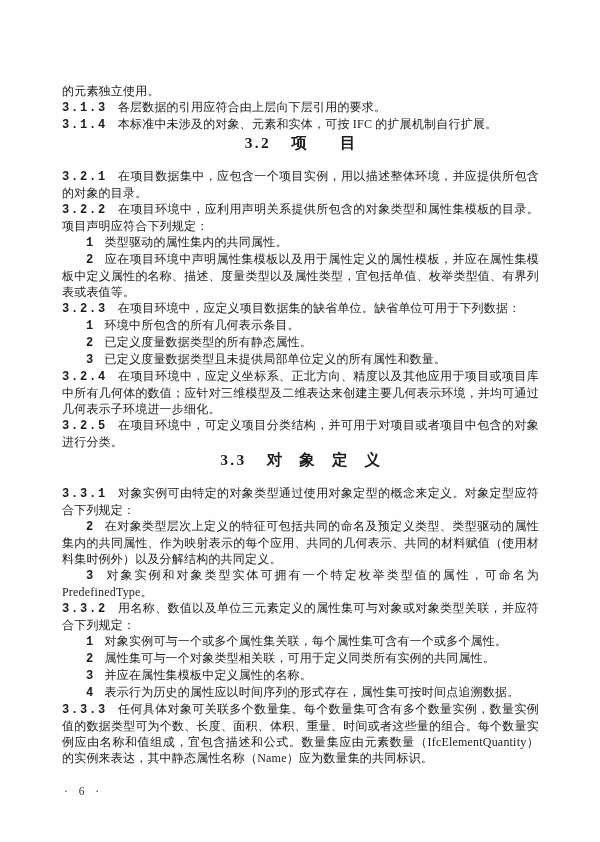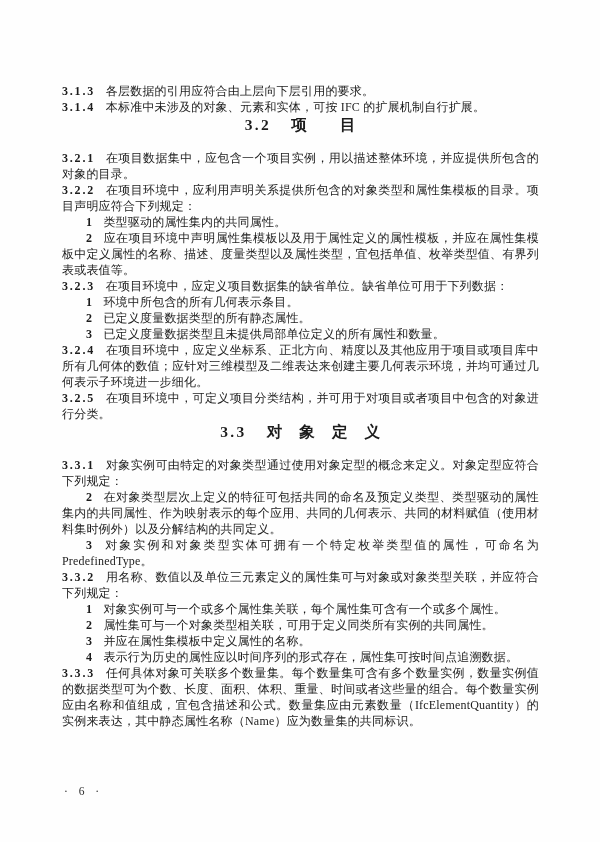--- a/index.html
+++ b/index.html
@@ -26,20 +26,21 @@
     line-height: 16px;
     text-align: justify;
     text-justify: inter-character;
     letter-spacing: 0.2px;
   }
   .para .num {
     font-weight: 700;
     letter-spacing: 0.15em;
     margin-right: 0.9em;
     white-space: nowrap;
+    font-family: Liberation Mono, monospace;
   }
   .para.item {
     text-indent: 2em;
   }
   .para.item .num {
     letter-spacing: 0;
     margin-right: 0.95em;
   }
   .heading {
     margin: 0 0 15px 0;
@@ -60,20 +61,21 @@
     font-size: 11.5px;
     letter-spacing: 4px;
     color: #2a2a2a;
   }
 </style>
 </head>
 <body>
 
 <div class="page">
   <main class="doc-body" id="doc-body">
+      <p class="para cont"><span class="txt">的元素独立使用。</span></p>
       <p class="para clause"><span class="num">3.1.3</span><span class="txt">各层数据的引用应符合由上层向下层引用的要求。</span></p>
       <p class="para clause"><span class="num">3.1.4</span><span class="txt">本标准中未涉及的对象、元素和实体，可按 IFC 的扩展机制自行扩展。</span></p>
       <h2 class="heading"><span class="num">3.2</span><span class="txt">项　　目</span></h2>
       <p class="para clause"><span class="num">3.2.1</span><span class="txt">在项目数据集中，应包含一个项目实例，用以描述整体环境，并应提供所包含的对象的目录。</span></p>
       <p class="para clause"><span class="num">3.2.2</span><span class="txt">在项目环境中，应利用声明关系提供所包含的对象类型和属性集模板的目录。项目声明应符合下列规定：</span></p>
       <p class="para item"><span class="num">1</span><span class="txt">类型驱动的属性集内的共同属性。</span></p>
       <p class="para item"><span class="num">2</span><span class="txt">应在项目环境中声明属性集模板以及用于属性定义的属性模板，并应在属性集模板中定义属性的名称、描述、度量类型以及属性类型，宜包括单值、枚举类型值、有界列表或表值等。</span></p>
       <p class="para clause"><span class="num">3.2.3</span><span class="txt">在项目环境中，应定义项目数据集的缺省单位。缺省单位可用于下列数据：</span></p>
       <p class="para item"><span class="num">1</span><span class="txt">环境中所包含的所有几何表示条目。</span></p>
       <p class="para item"><span class="num">2</span><span class="txt">已定义度量数据类型的所有静态属性。</span></p>

